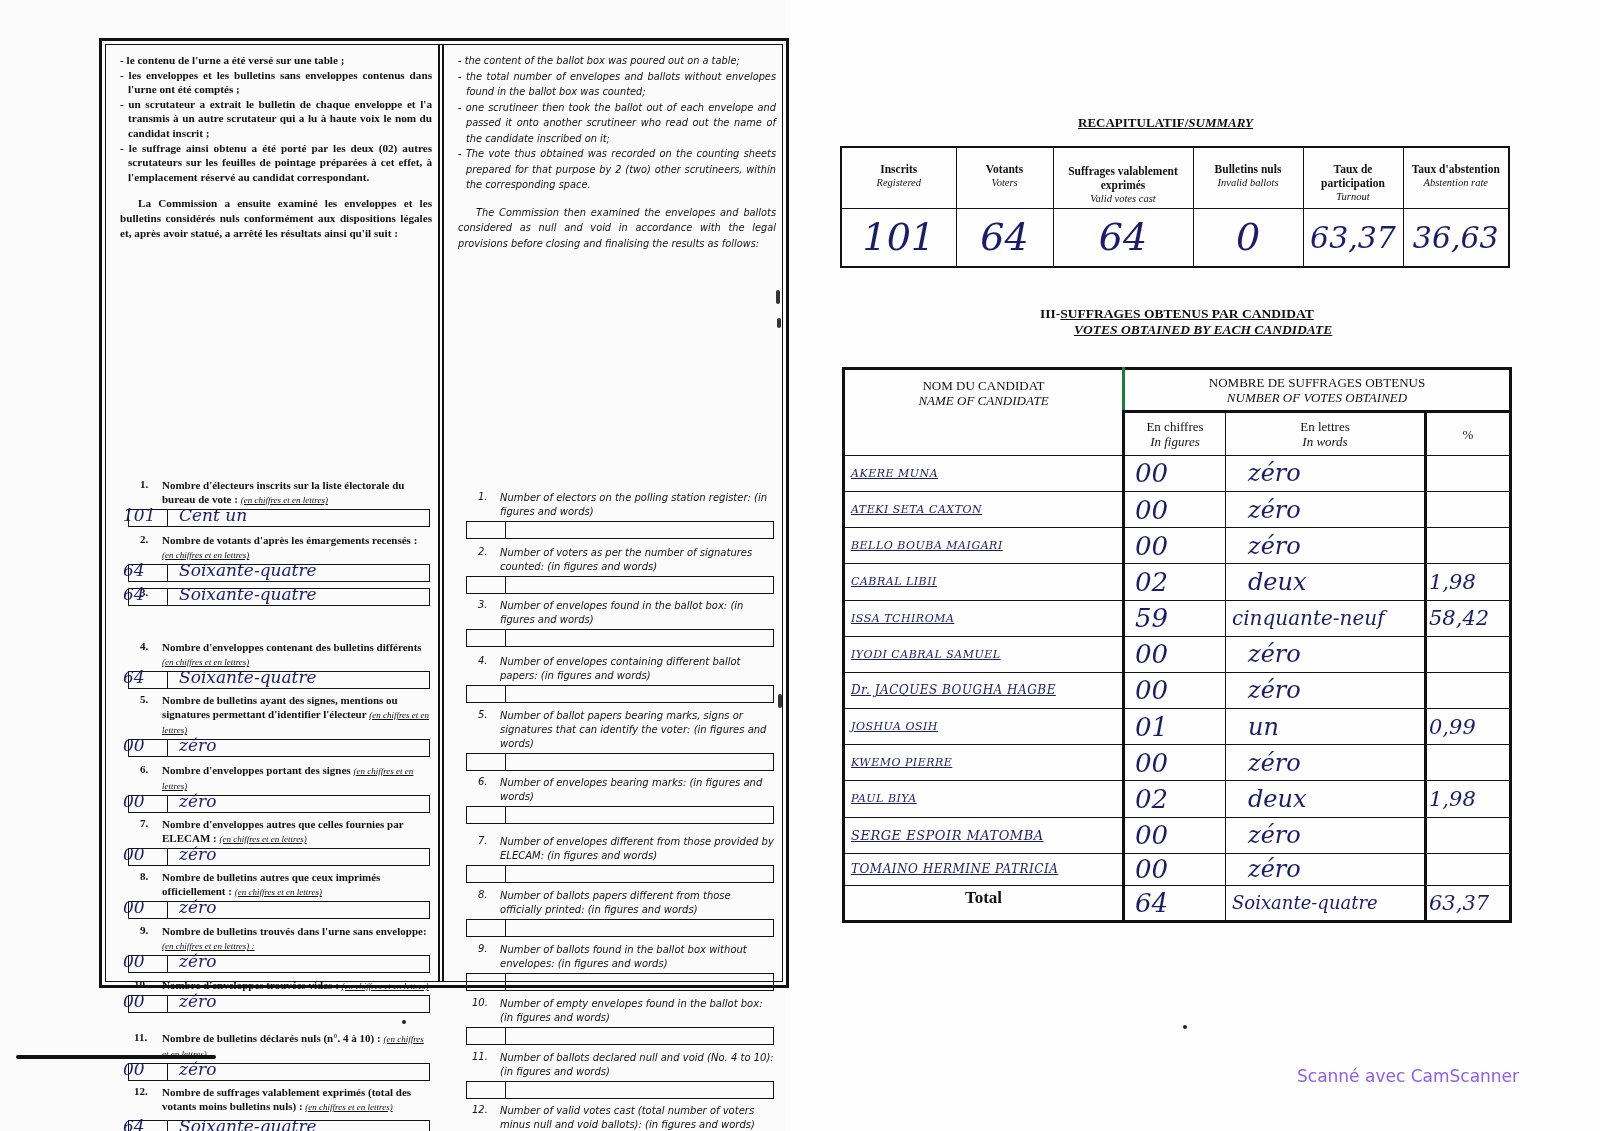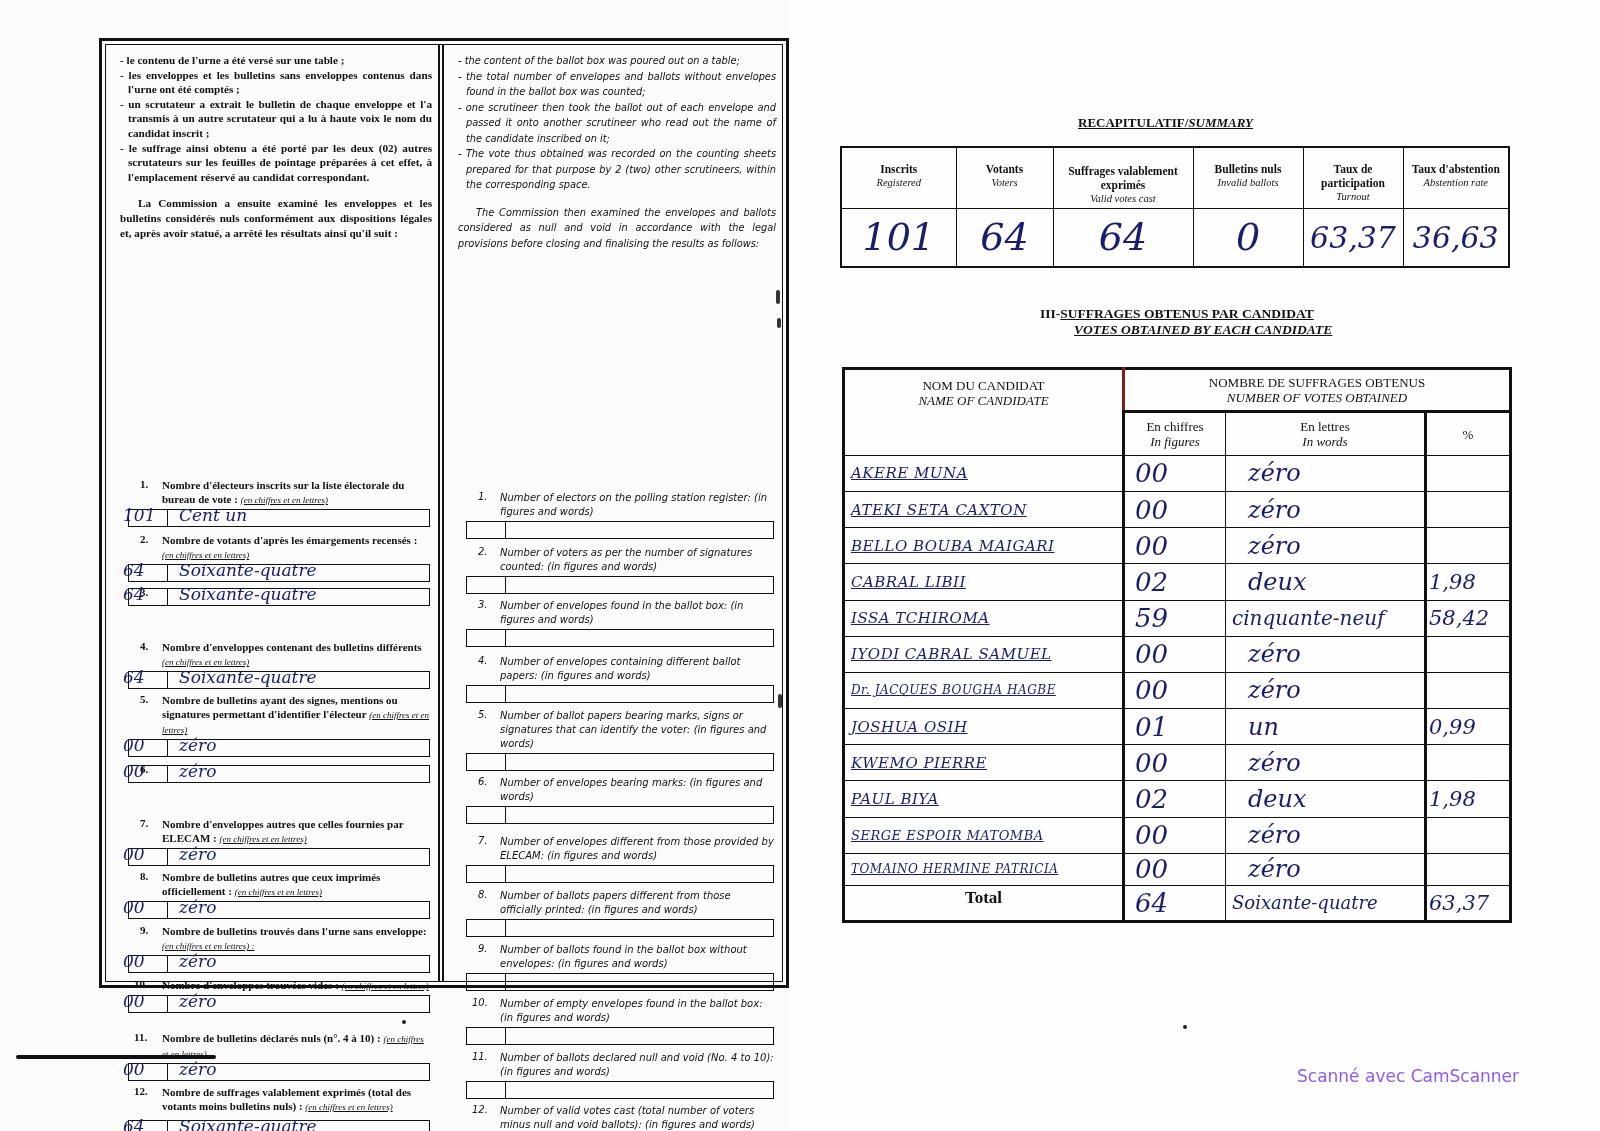--- a/index.html
+++ b/index.html
@@ -47,21 +47,21 @@
   .section-title .u { text-decoration: underline; }
   .section-title .sub { display: block; padding-left: 34px; font-style: italic; text-decoration: underline; }
 
   .cand { position: absolute; left: 842px; top: 367px; width: 670px; height: 556px; border: 3px solid #111; }
   .cand th { border: 1.5px solid #111; font-family: "Liberation Serif", serif; font-weight: normal; font-size: 13px; line-height: 15px; }
   .cand th i { display: block; font-size: 13px; }
   .cand th.name-h { width: 280px; vertical-align: top; padding-top: 8px; }
   .cand th.group-h { height: 42px; border-bottom: 3px solid #111; }
   .cand th.sub-h { height: 42px; }
   .cand td { border: 1.5px solid #111; height: 35px; font-family: "DejaVu Serif", serif; font-style: italic; color: #1a1d6b; }
-  .cand td.name { font-size: 15px; padding-left: 6px; text-decoration: underline; white-space: nowrap; overflow: hidden; letter-spacing: 0.5px; }
+  .cand td.name { font-size: 11px; padding-left: 6px; text-decoration: underline; white-space: nowrap; overflow: hidden; letter-spacing: 0.5px; }
   .cand td.fig { font-size: 26px; padding-left: 10px; width: 102px; border-left: 3px solid #111; }
   .cand td.wrd { font-size: 24px; padding-left: 22px; width: 200px; border-right: 3px solid #111; }
   .cand td.pct { font-size: 21px; padding-left: 2px; }
   .cand td.total-label { font-family: "Liberation Serif", serif; font-style: normal; color: #111; font-weight: bold; font-size: 17px; text-align: center; vertical-align: top; padding-top: 2px; text-decoration: none; }
 
   .watermark { position: absolute; left: 1297px; top: 1066px; font-family: "DejaVu Sans", sans-serif; font-size: 17px; color: #8b5cf6; }
   .binding-mark { position: absolute; width: 4px; height: 14px; background: #333; border-radius: 2px; }
   .bottom-stroke { position: absolute; left: 16px; top: 1055px; width: 200px; height: 4px; background: #111; border-radius: 2px; }
   .dot { position: absolute; width: 4px; height: 4px; background: #222; border-radius: 50%; }
 </style>
@@ -119,20 +119,21 @@
           <span class="num">5.</span>
           <div class="txt"><span>Nombre de bulletins ayant des signes, mentions ou signatures permettant d'identifier l'électeur</span> <i>(en chiffres et en lettres)</i></div>
           <div class="answer-box">
               <span class="sep"></span>
             <span class="hand fig">00</span>
             <span class="hand wrd">zéro</span>
             </div>
         </div>
         <div class="item" style="top:523px">
           <span class="num">6.</span>
+          <div class="txt"><span>Nombre d'enveloppes portant des signes</span> <i>(en chiffres et en lettres)</i></div>
           <div class="answer-box">
               <span class="sep"></span>
             <span class="hand fig">00</span>
             <span class="hand wrd">zéro</span>
             </div>
         </div>
         <div class="item" style="top:577px">
           <span class="num">7.</span>
           <div class="txt"><span>Nombre d'enveloppes autres que celles fournies par ELECAM :</span> <i>(en chiffres et en lettres)</i></div>
           <div class="answer-box">
@@ -318,21 +319,21 @@
 
 <div class="section-title">
   <span>III-</span><span class="u">SUFFRAGES OBTENUS PAR CANDIDAT</span>
   <span class="sub">VOTES OBTAINED BY EACH CANDIDATE</span>
 </div>
 
 <table class="cand">
   <tbody>
       <tr>
     <th class="name-h" rowspan="2"><span>NOM DU CANDIDAT</span><i>NAME OF CANDIDATE</i></th>
-    <th class="group-h" colspan="3" style="border-left:3px solid #7f1d1d"><span>NOMBRE DE SUFFRAGES OBTENUS</span><i>NUMBER OF VOTES OBTAINED</i></th>
+    <th class="group-h" colspan="3" style="border-left:3px solid #15803d"><span>NOMBRE DE SUFFRAGES OBTENUS</span><i>NUMBER OF VOTES OBTAINED</i></th>
   </tr>
   <tr>
     <th class="sub-h" style="border-left:3px solid #111"><span>En chiffres</span><i>In figures</i></th>
     <th class="sub-h" style="border-right:3px solid #111"><span>En lettres</span><i>In words</i></th>
     <th class="sub-h">%</th>
   </tr>
   <tr>
         <td class="name">AKERE MUNA</td>
         <td class="fig">00</td>
         <td class="wrd">zéro</td>

